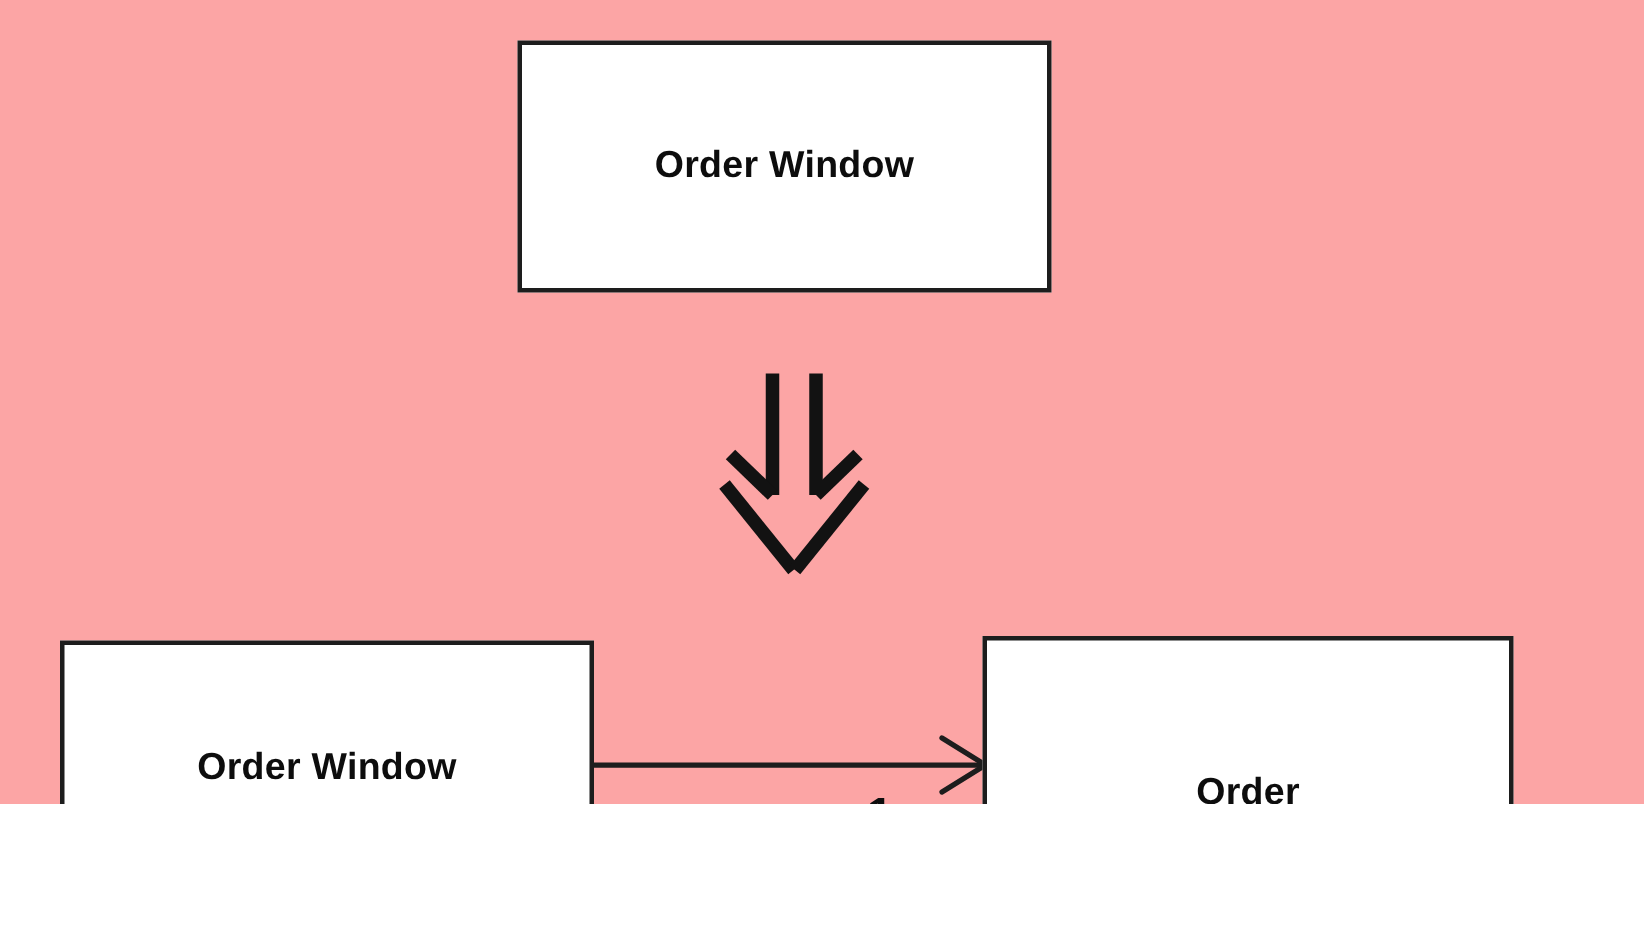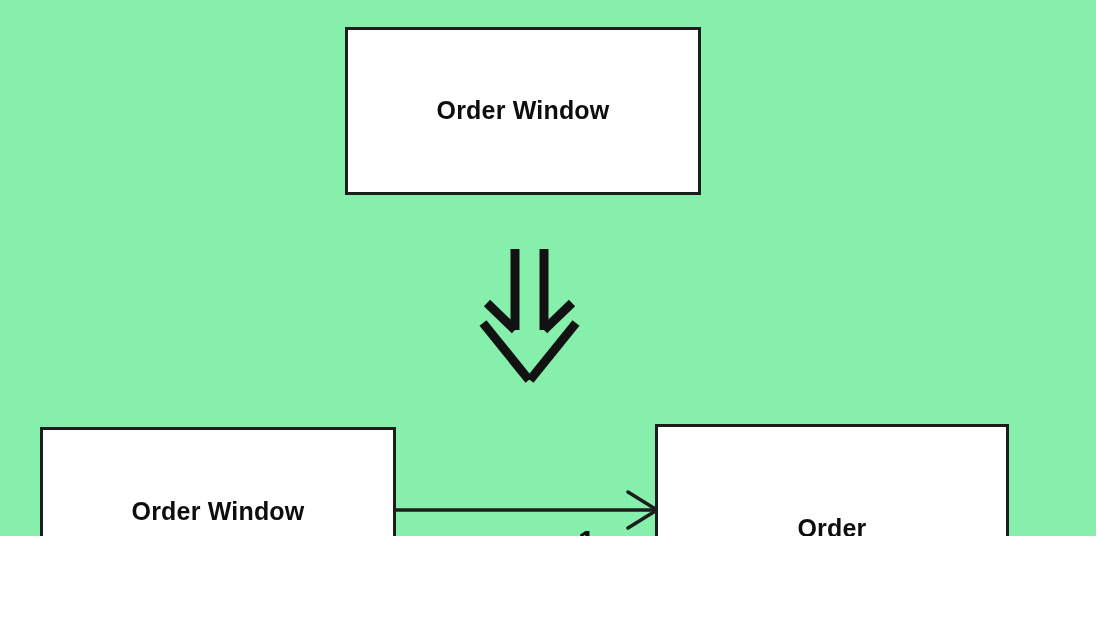--- a/index.html
+++ b/index.html
@@ -8,21 +8,21 @@
     padding: 0;
     background: #ffffff;
   }
   body {
     font-family: "Liberation Sans", "DejaVu Sans", sans-serif;
   }
   #canvas {
     position: relative;
     width: 1096px;
     height: 536px;
-    background: #86efac;
+    background: #fca5a5;
     overflow: hidden;
   }
 
   
   .class-box {
     position: absolute;
     box-sizing: border-box;
     background: #ffffff;
     border: 3px solid #1d1d1d;
     display: flex;

